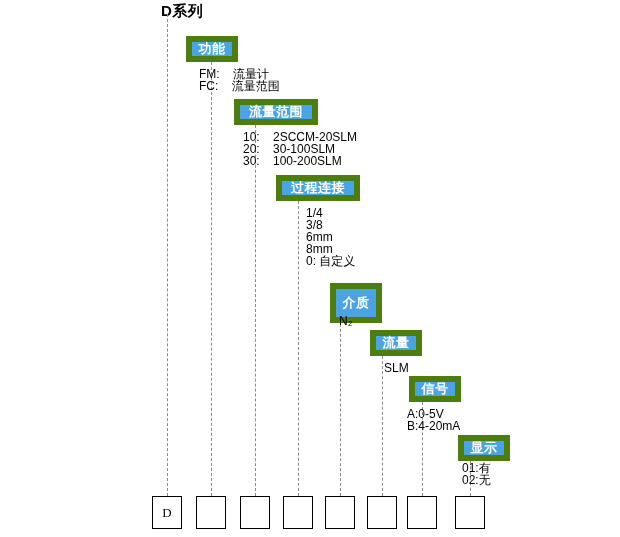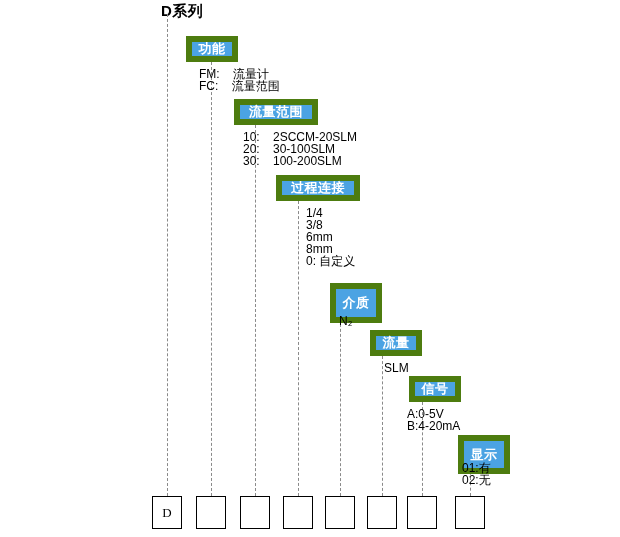--- a/index.html
+++ b/index.html
@@ -98,21 +98,21 @@
       </div>
       <div class="node" style="left: 330px; top: 283px; width: 52px; height: 40px;">
         <span>介质</span>
       </div>
       <div class="node" style="left: 370px; top: 330px; width: 52px; height: 26px;">
         <span>流量</span>
       </div>
       <div class="node" style="left: 409px; top: 376px; width: 52px; height: 26px;">
         <span>信号</span>
       </div>
-      <div class="node" style="left: 458px; top: 435px; width: 52px; height: 39px;">
+      <div class="node" style="left: 458px; top: 435px; width: 52px; height: 26px;">
         <span>显示</span>
       </div>
     </div>
   <div id="options-layer">
       <div class="opts" style="left: 199px; top: 68px;">
         <span class="row">FM:    流量计</span>
         <span class="row">FC:    流量范围</span>
       </div>
       <div class="opts" style="left: 243px; top: 131px;">
         <span class="row">10:    2SCCM-20SLM</span>

